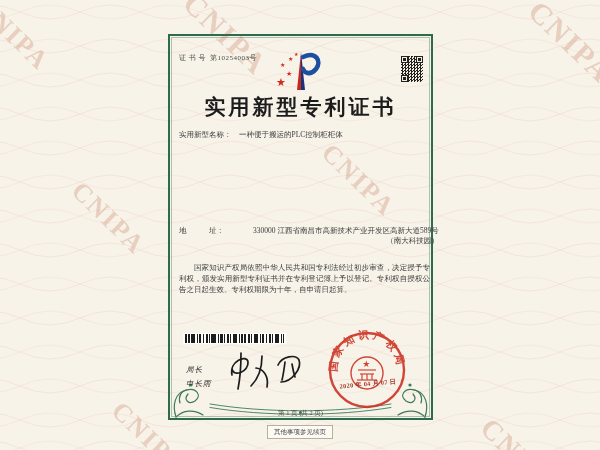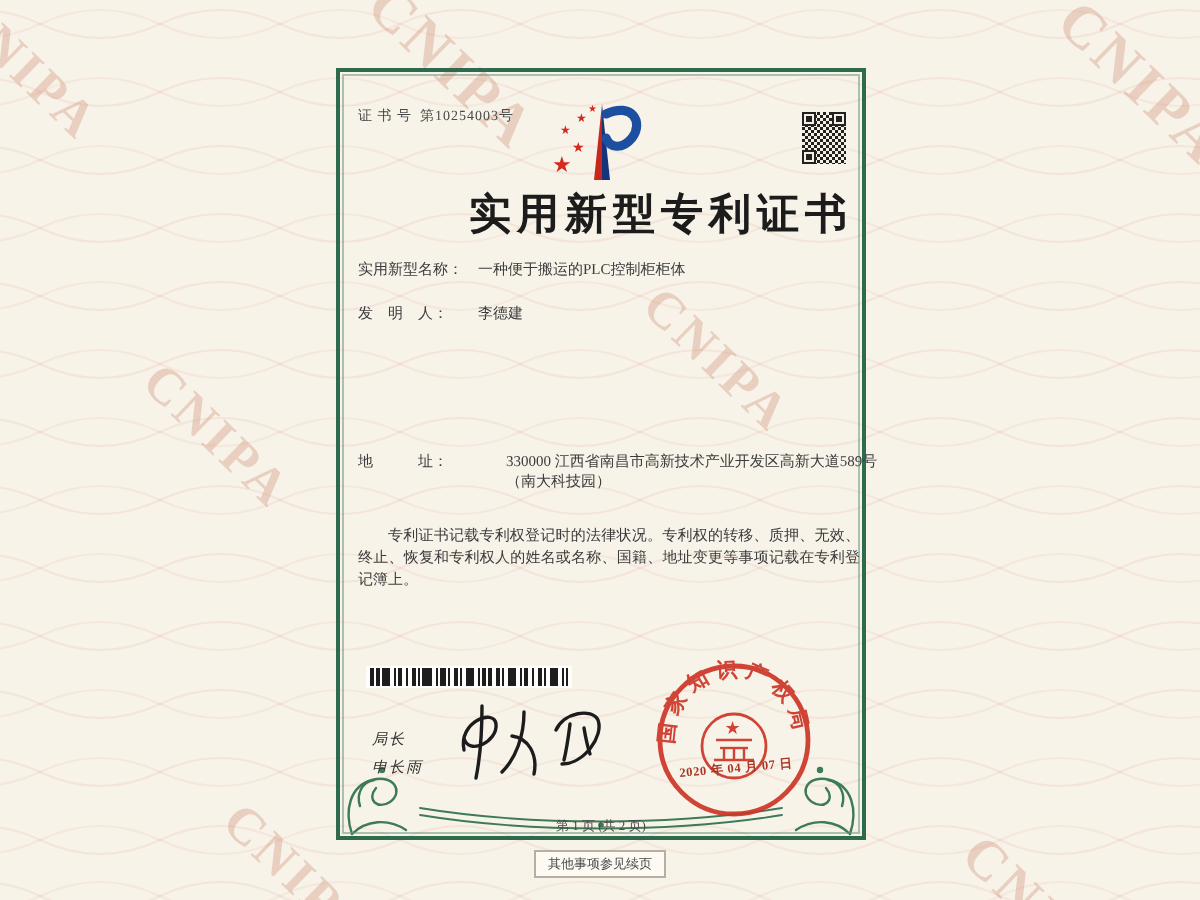--- a/index.html
+++ b/index.html
@@ -38,26 +38,26 @@
     position:absolute;left:401px;top:56px;width:22px;height:26px;
     background:repeating-conic-gradient(#23211e 0% 25%, #f3efe4 0% 50%);
     background-size:3px 3px;
   }
   .qr .f{position:absolute;width:7px;height:7px;background:#23211e;}
   .qr .f i{position:absolute;left:1px;top:1px;width:5px;height:5px;background:#f3efe4;display:block;}
   .qr .f i b{position:absolute;left:1px;top:1px;width:3px;height:3px;background:#23211e;display:block;}
   .qr .f1{left:0;top:0;} .qr .f2{right:0;top:0;} .qr .f3{left:0;bottom:0;}
   .title{
     position:absolute;left:168px;top:93px;width:265px;text-align:center;
-    font-size:21px;font-weight:700;letter-spacing:3px;color:#1c1c1c;padding-left:30px;
+    font-size:21px;font-weight:700;letter-spacing:3px;color:#1c1c1c;
   }
   
   .frow{position:absolute;left:179px;width:250px;font-size:7.5px;line-height:10px;color:#3b3b3b;white-space:nowrap;}
   .frow .lbl{display:inline-block;min-width:60px;vertical-align:top;}
-  .frow .val{display:inline-block;vertical-align:top;}
+  .frow .val{display:inline-block;vertical-align:top;text-align:right;}
   .frow .val.multiline{white-space:pre-line;margin-left:14px;}
   .pair1{display:inline-block;width:127px;}
   .r0{top:130px;} .r1{top:152px;} .r2{top:170.5px;} .r3{top:189px;}
   .r4{top:207.5px;} .r5{top:226px;} .r6{top:247px;}
   
   .paras{position:absolute;left:179px;top:263px;width:251px;font-size:7.5px;line-height:10.8px;text-align:justify;color:#3b3b3b;}
   .paras p{margin:0;text-indent:2em;}
   
   .barcode-wrap{position:absolute;left:183px;top:333px;background:#fdfdfb;padding:1px 2px;}
   .barcode{
@@ -187,30 +187,27 @@
             <b></b>
           </i>
         </span>
     </div>
 
     <div class="title">实用新型专利证书</div>
 
     <div class="frow r0">
       <span class="lbl">实用新型名称：</span><span class="val">一种便于搬运的PLC控制柜柜体</span>
     </div>
-    <div class="frow r1">
-      <span class="lbl">发　明　人：</span><span class="val">李德建</span>
-    </div>
     <div class="frow r5">
       <span class="lbl">地　　　址：</span><span class="val multiline">330000 江西省南昌市高新技术产业开发区高新大道589号
 （南大科技园）</span>
     </div>
 
     <div class="paras">
-      <p>专利证书记载专利权登记时的法律状况。专利权的转移、质押、无效、终止、恢复和专利权人的姓名或名称、国籍、地址变更等事项记载在专利登记簿上。</p>
+      <p>国家知识产权局依照中华人民共和国专利法经过初步审查，决定授予专利权，颁发实用新型专利证书并在专利登记簿上予以登记。专利权自授权公告之日起生效。专利权期限为十年，自申请日起算。</p>
     </div>
 
     <div class="barcode-wrap">
         <div class="barcode"></div>
       </div>
 
     <div class="officer">
       <div>局长</div>
       <div>申长雨</div>
     </div>

